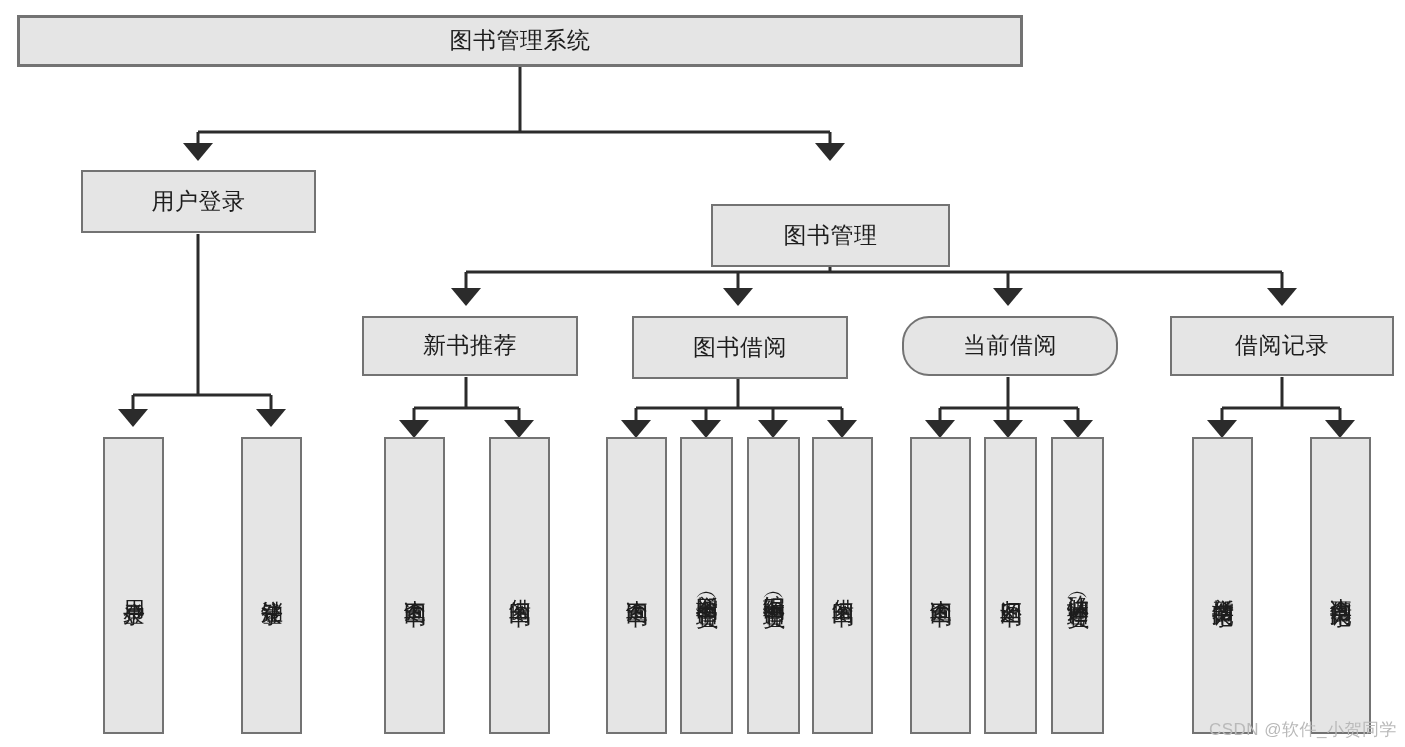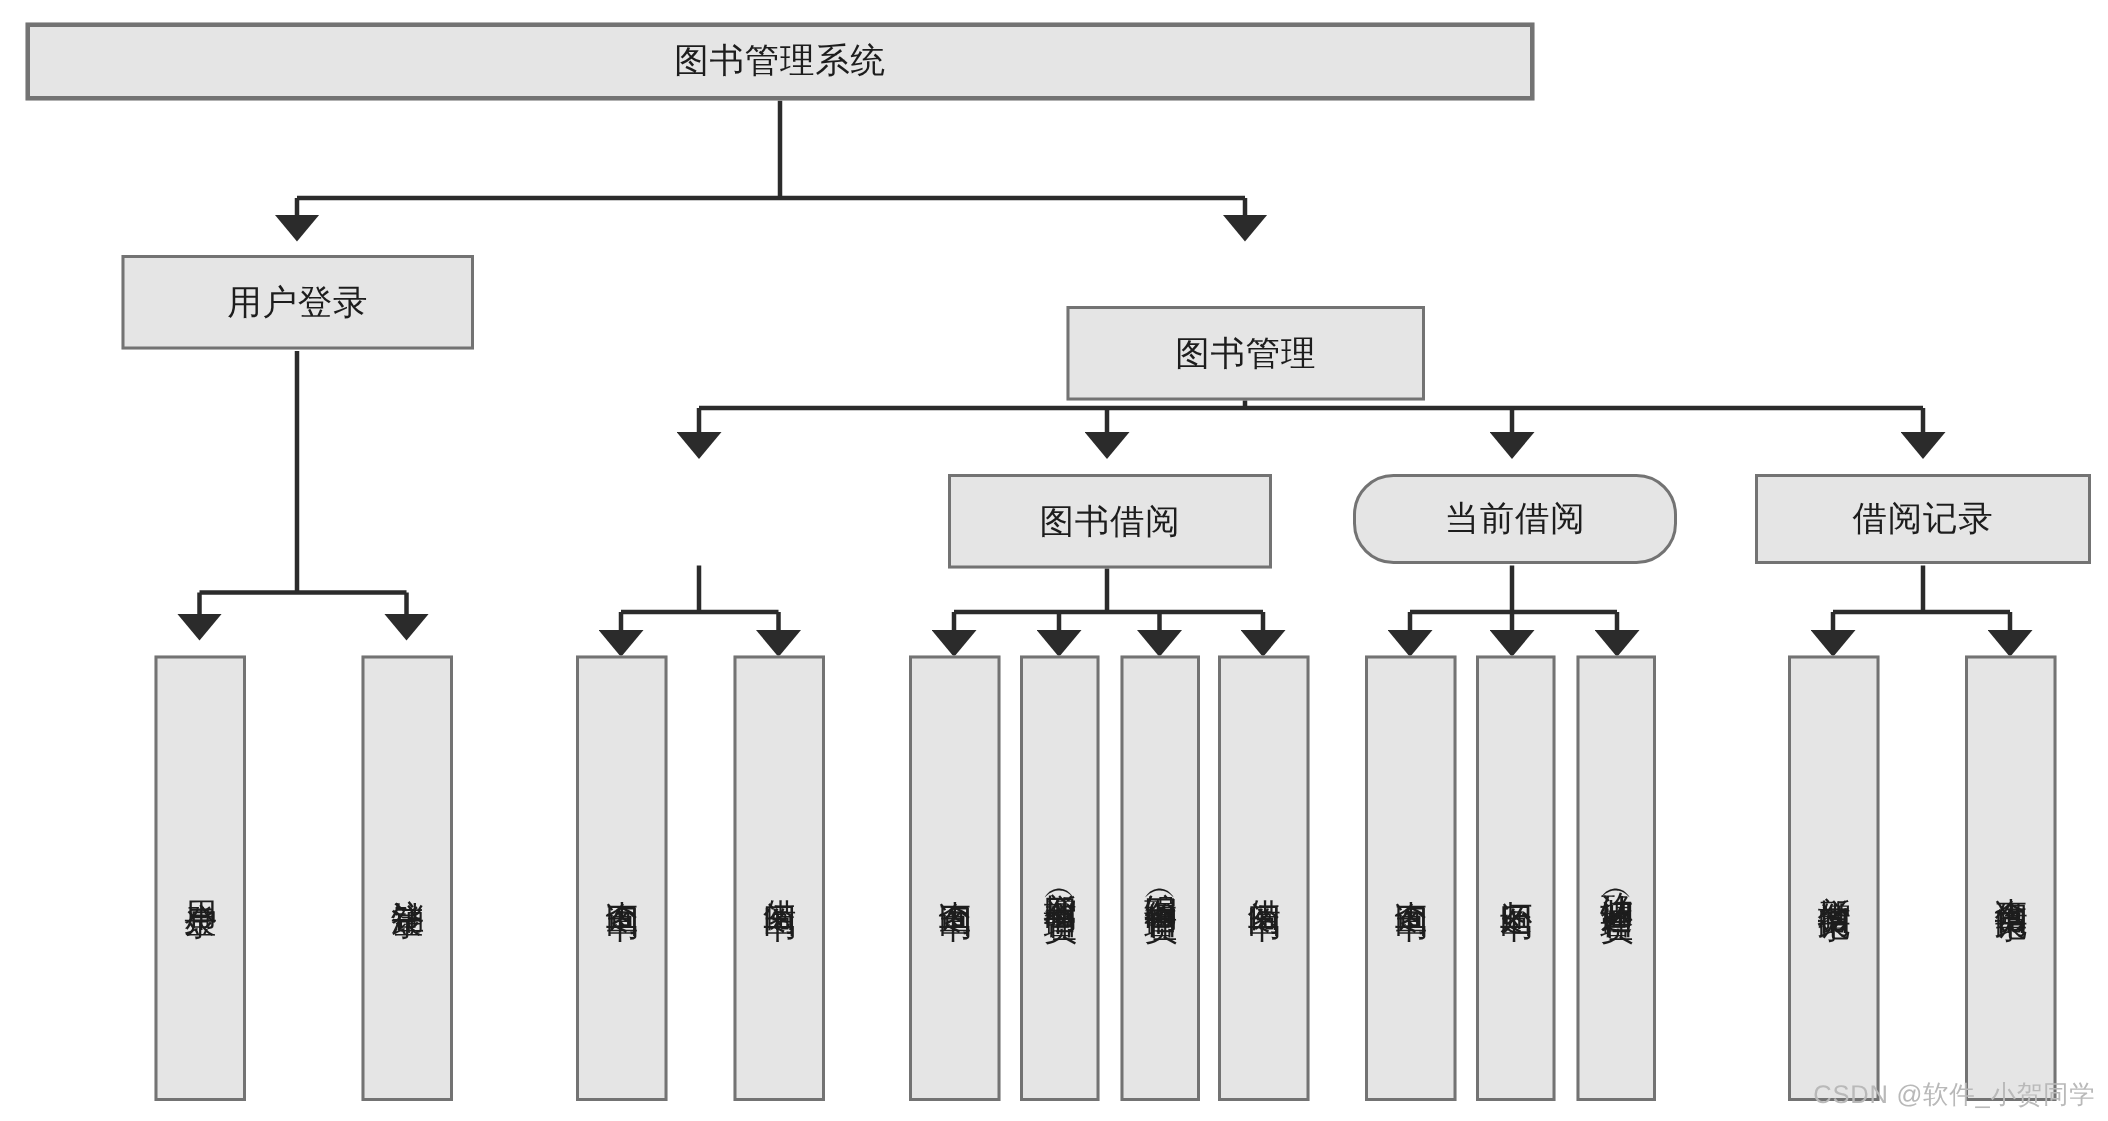--- a/index.html
+++ b/index.html
@@ -128,20 +128,23 @@
     <span class="node-label">图书管理系统</span>
   </div>
 
   <div class="node" style="left:81px; top:170px; width:235px; height:63px;">
     <span class="node-label">用户登录</span>
   </div>
   <div class="node" style="left:711px; top:170px; width:239px; height:63px;margin-top:34px;">
     <span class="node-label">图书管理</span>
   </div>
 
+  <div class="node" style="left:362px; top:316px; width:216px; height:60px;">
+    <span class="node-label">新书推荐</span>
+  </div>
   <div class="node" style="left:632px; top:316px; width:216px; height:63px;">
     <span class="node-label">图书借阅</span>
   </div>
   <div class="node" style="left:902px; top:316px; width:216px; height:60px;border-radius:27px;">
     <span class="node-label">当前借阅</span>
   </div>
   <div class="node" style="left:1170px; top:316px; width:224px; height:60px;text-align:center;">
     <span class="node-label">借阅记录</span>
   </div>
 

